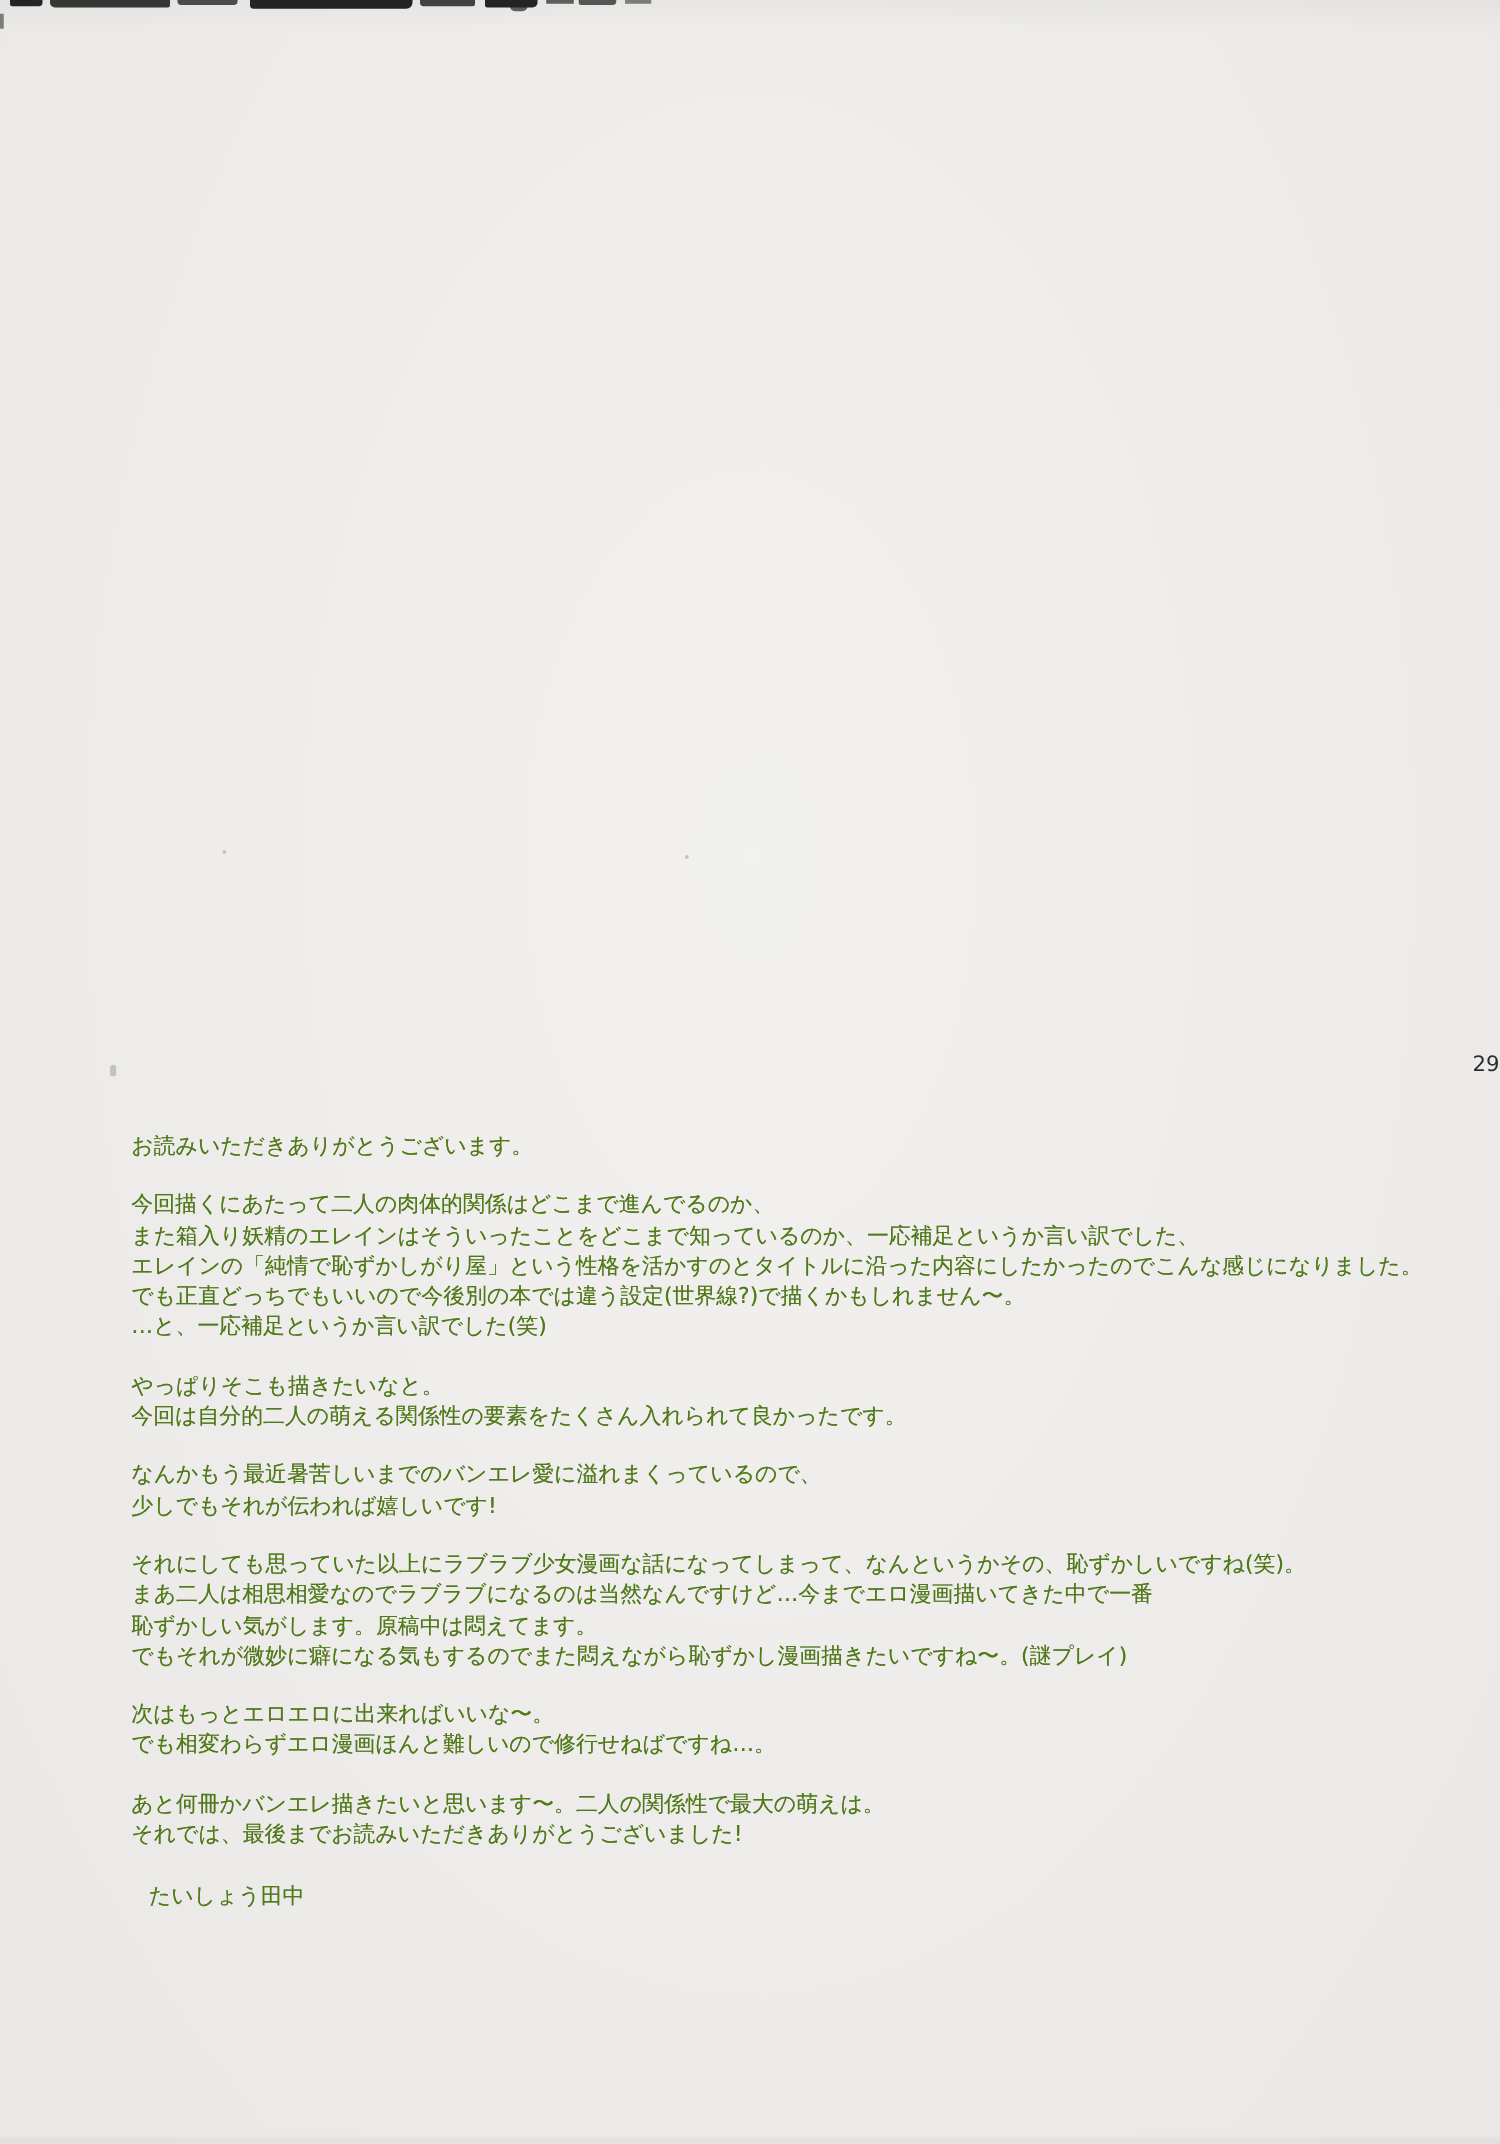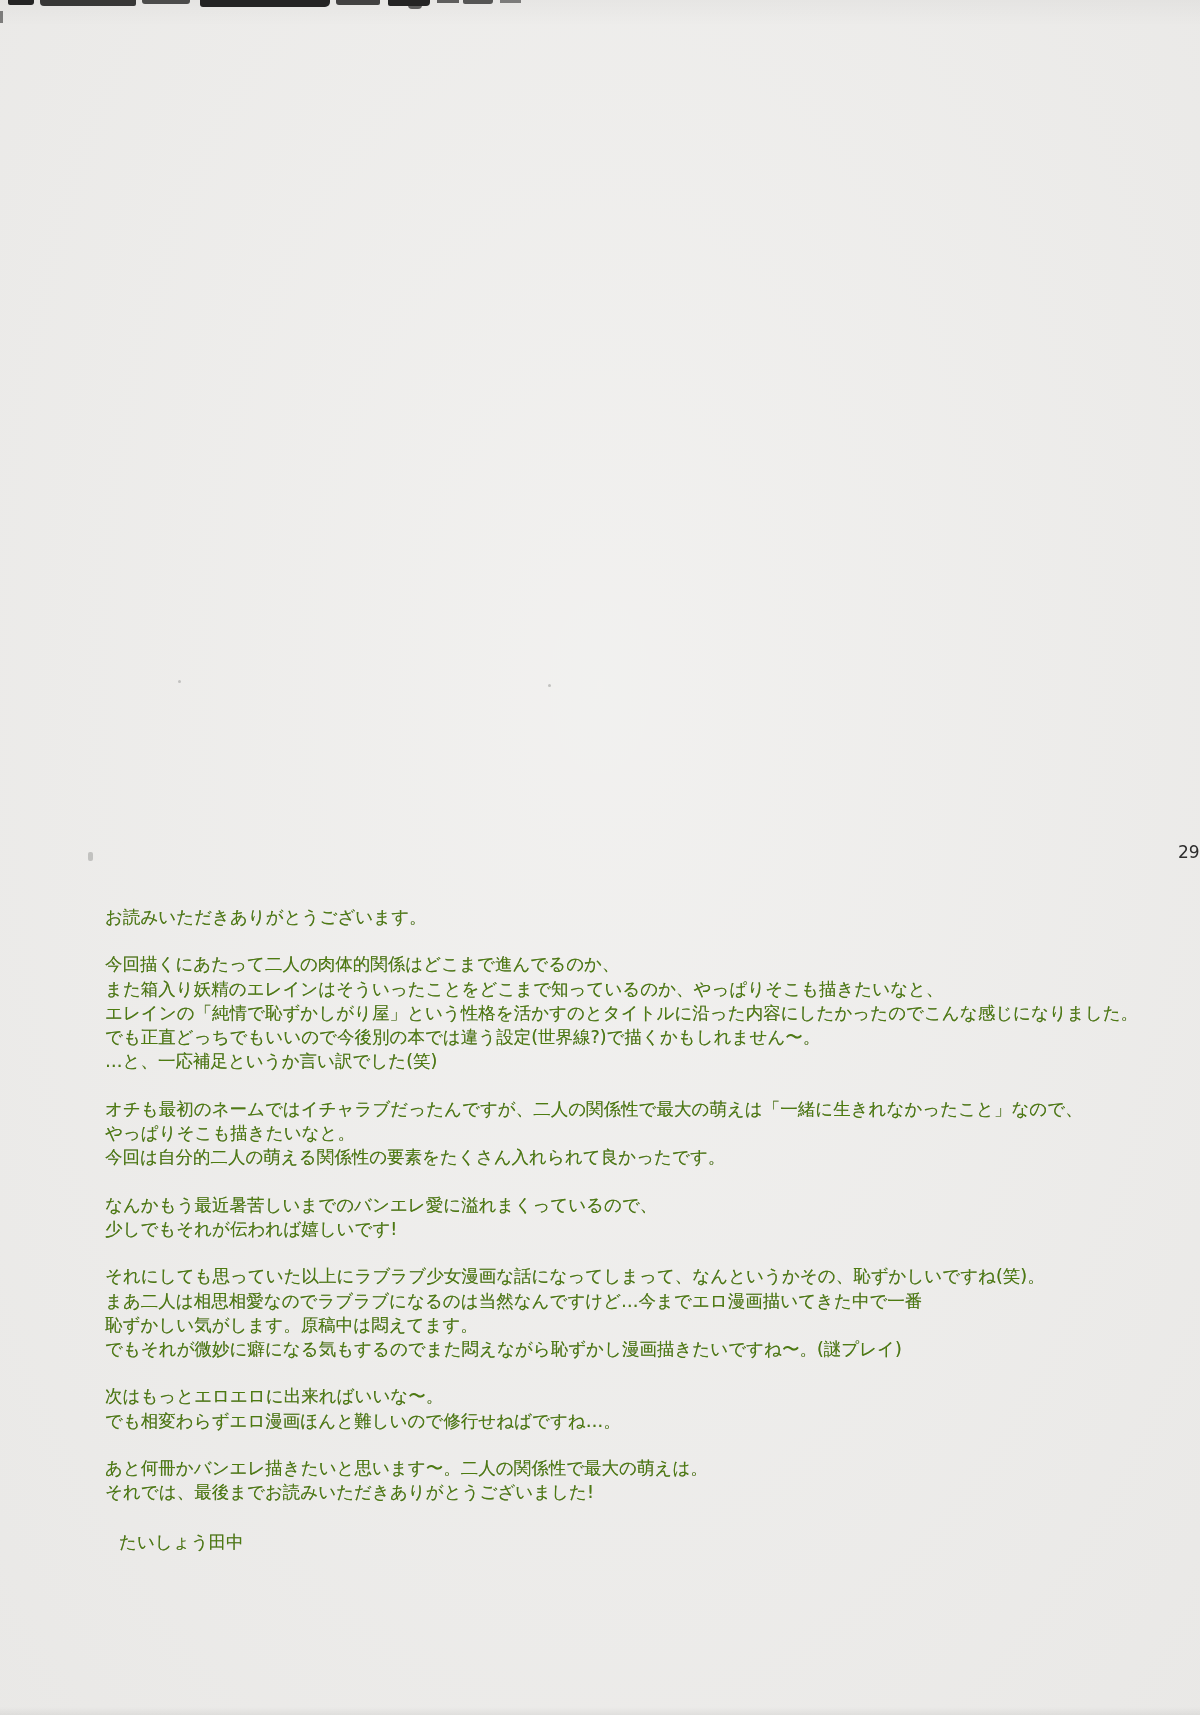--- a/index.html
+++ b/index.html
@@ -69,28 +69,27 @@
 <div class="page-number">29</div>
 
 <div class="text-block">
 
   <p class="para">
     <span class="line">お読みいただきありがとうございます。</span>
   </p>
 
   <p class="para">
     <span class="line">今回描くにあたって二人の肉体的関係はどこまで進んでるのか、</span>
-    <span class="line">また箱入り妖精のエレインはそういったことをどこまで知っているのか、やっぱりそこも描きたいなと、</span>
+    <span class="line">また箱入り妖精のエレインはそういったことをどこまで知っているのか、一応補足というか言い訳でした、</span>
     <span class="line">エレインの「純情で恥ずかしがり屋」という性格を活かすのとタイトルに沿った内容にしたかったのでこんな感じになりました。</span>
     <span class="line">でも正直どっちでもいいので今後別の本では違う設定(世界線?)で描くかもしれません〜。</span>
     <span class="line">…と、一応補足というか言い訳でした(笑)</span>
   </p>
 
   <p class="para">
-    <span class="line">オチも最初のネームではイチャラブだったんですが、二人の関係性で最大の萌えは「一緒に生きれなかったこと」なので、</span>
     <span class="line">やっぱりそこも描きたいなと。</span>
     <span class="line">今回は自分的二人の萌える関係性の要素をたくさん入れられて良かったです。</span>
   </p>
 
   <p class="para">
     <span class="line">なんかもう最近暑苦しいまでのバンエレ愛に溢れまくっているので、</span>
     <span class="line">少しでもそれが伝われば嬉しいです!</span>
   </p>
 
   <p class="para">

